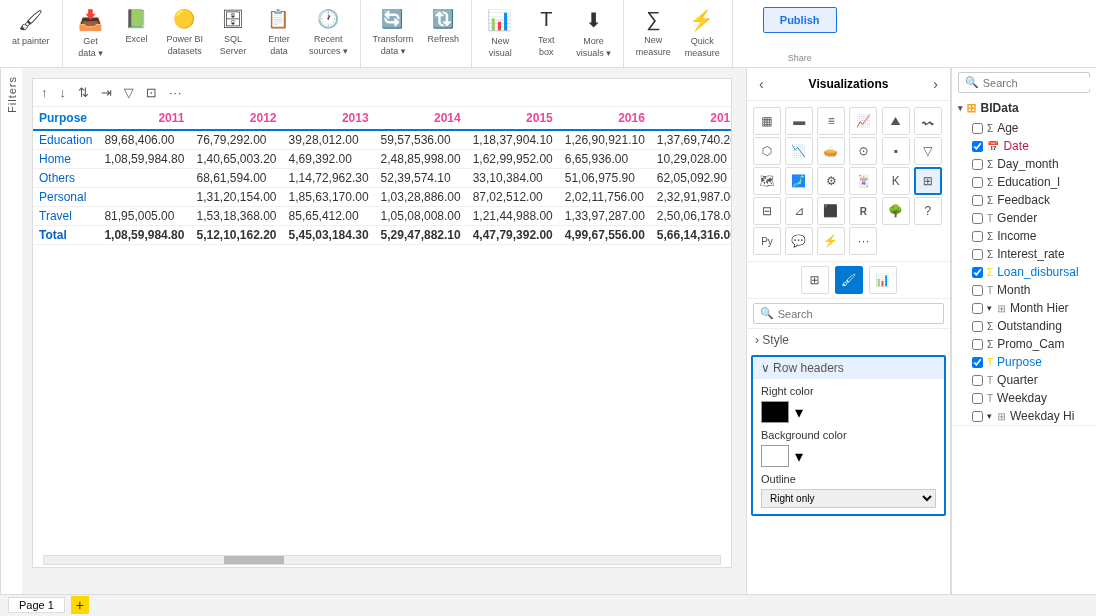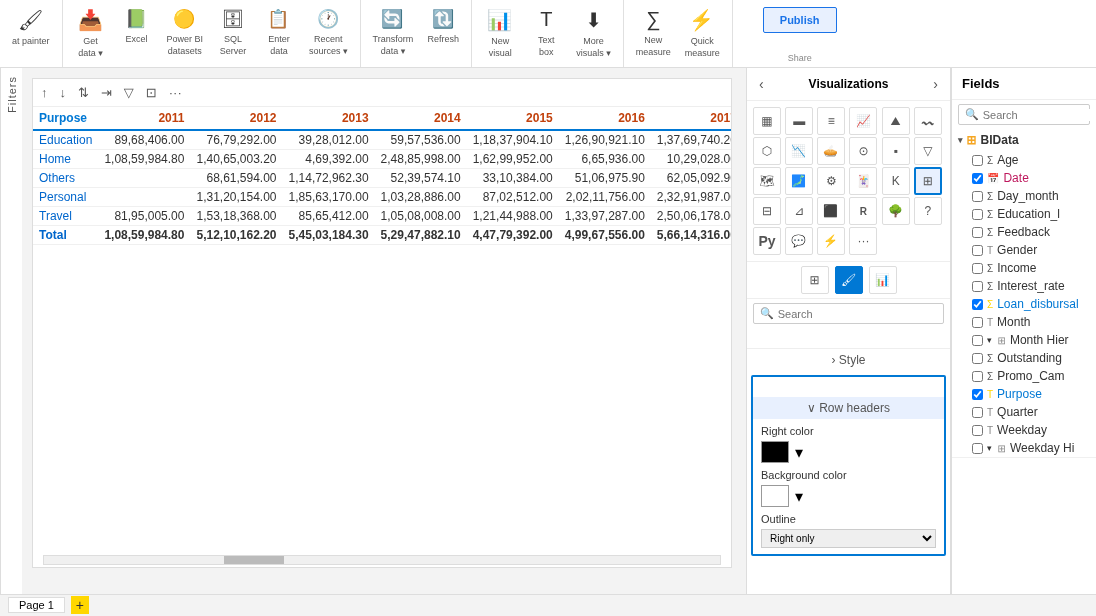--- a/index.html
+++ b/index.html
@@ -22,37 +22,37 @@
     .page-bar { background: #f3f3f3; border-top: 1px solid #ddd; height: 20px; display: flex; align-items: center; padding: 0 8px; gap: 6px; }
     .page-tab { background: #fff; border: 1px solid #ddd; padding: 1px 10px; font-size: 11px; cursor: pointer; }
     .page-add { background: #ffd700; border: none; width: 18px; height: 18px; font-size: 14px; cursor: pointer; display: flex; align-items: center; justify-content: center; color: #333; }
 
     
     .canvas { flex: 1; background: #f3f3f3; padding: 10px; overflow: hidden; }
     .report-page { background: #fff; border: 1px solid #ddd; width: 700px; height: 490px; position: relative; overflow: hidden; }
 
     
     .data-table { font-size: 10px; border-collapse: collapse; width: 100%; }
-    .data-table th { background: #fff; border-bottom: 2px solid #0078d4; padding: 4px 6px; text-align: right; font-weight: 600; color: #c2410c; white-space: nowrap; }
+    .data-table th { background: #fff; border-bottom: 2px solid #0078d4; padding: 4px 6px; text-align: right; font-weight: 600; color: #ec4899; white-space: nowrap; }
     .data-table th.purpose-col { text-align: left; color: #0078d4; }
-    .data-table td { padding: 2px 6px; text-align: right; border-bottom: 1px solid #f0f0f0; color: #333; }
+    .data-table td { padding: 2px 6px; border-bottom: 1px solid #f0f0f0; color: #333; }
     .data-table td.purpose-col { text-align: left; color: #0066cc; font-weight: 500; }
     .data-table tr.total-row td { font-weight: 700; border-top: 1px solid #999; }
     .table-toolbar { display: flex; gap: 4px; padding: 4px; border-bottom: 1px solid #eee; background: #fff; }
     .table-tool-btn { border: none; background: none; cursor: pointer; padding: 2px 4px; font-size: 13px; color: #555; }
     .table-scroll { overflow: auto; max-height: 200px; }
 
     
     .viz-panel { width: 205px; background: #fff; border-left: 1px solid #ddd; border-right: 1px solid #ddd; display: flex; flex-direction: column; }
     .viz-panel-header { display: flex; justify-content: space-between; align-items: center; padding: 8px 10px; font-weight: 600; font-size: 13px; border-bottom: 1px solid #eee; }
     .viz-grid { display: grid; grid-template-columns: repeat(6, 1fr); gap: 2px; padding: 6px; }
     .viz-icon { width: 28px; height: 28px; border: 1px solid #ddd; display: flex; align-items: center; justify-content: center; cursor: pointer; font-size: 12px; color: #555; border-radius: 2px; }
     .viz-search { margin: 4px 6px; border: 1px solid #ccc; display: flex; align-items: center; padding: 3px 6px; border-radius: 2px; }
     .viz-search input { border: none; outline: none; font-size: 11px; flex: 1; }
-    .viz-section { padding: 4px 8px; border-top: 1px solid #eee; cursor: pointer; display: flex; align-items: center; justify-content: center; font-size: 11px; color: #555; margin-top: 20px; }
+    .viz-section { padding: 4px 8px; border-top: 1px solid #eee; cursor: pointer; display: flex; align-items: center; justify-content: flex-start; font-size: 11px; color: #555; }
     .row-headers-section { border: 2px solid #0078d4; margin: 4px; border-radius: 2px; }
     .row-headers-inner { padding: 6px 8px; }
     .field-label { font-size: 11px; color: #333; margin-bottom: 4px; }
     .color-picker-row { display: flex; align-items: center; gap: 6px; margin-bottom: 6px; }
     .color-box { width: 28px; height: 22px; border: 1px solid #999; background: #000; cursor: pointer; }
     .nav-arrow { border: none; background: none; cursor: pointer; font-size: 14px; color: #555; padding: 0 2px; }
 
     
     .filters-panel { width: 22px; background: #fff; border-left: 1px solid #ddd; display: flex; flex-direction: column; align-items: center; padding-top: 8px; }
     .filter-label { writing-mode: vertical-rl; text-orientation: mixed; font-size: 11px; color: #555; transform: rotate(180deg); letter-spacing: 1px; }
@@ -320,21 +320,21 @@
       <div class="viz-icon">K</div>
       <div class="viz-icon" style="border:2px solid #0078d4; background:#e8f0fe;">⊞</div>
 
       <div class="viz-icon">⊟</div>
       <div class="viz-icon">⊿</div>
       <div class="viz-icon">⬛</div>
       <div class="viz-icon" style="font-size:10px;font-weight:bold;">R</div>
       <div class="viz-icon">🌳</div>
       <div class="viz-icon">?</div>
 
-      <div class="viz-icon" style="font-size:14px;font-weight:bold;">Py</div>
+      <div class="viz-icon" style="font-size:10px;">Py</div>
       <div class="viz-icon">💬</div>
       <div class="viz-icon">⚡</div>
       <div class="viz-icon">···</div>
     </div>
 
     <div style="display:flex; justify-content:center; gap:6px; padding:4px 6px; border-top:1px solid #eee; border-bottom:1px solid #eee;">
       <div class="viz-icon">⊞</div>
       <div class="viz-icon" style="background:#0078d4; color:#fff; border-color:#0078d4;">🖌</div>
       <div class="viz-icon">📊</div>
     </div>
@@ -369,21 +369,20 @@
           <div class="field-label">Outline</div>
           <select class="outline-select">
             <option>Right only</option>
           </select>
         </div>
       </div>
     </div>
   </div>
 
   <div class="fields-panel">
-    <div class="fields-header">Fields</div>
 
     <div class="fields-search">
       <span style="font-size:11px; color:#888; margin-right:4px;">🔍</span>
       <input type="text" style="border: none; outline: none; font-size: 11px; flex: 1 1 0%;" placeholder="Search">
     </div>
 
     <div class="fields-list">
       <div class="fields-group">
         <div class="fields-group-header">
           <span class="chevron">▾</span>

